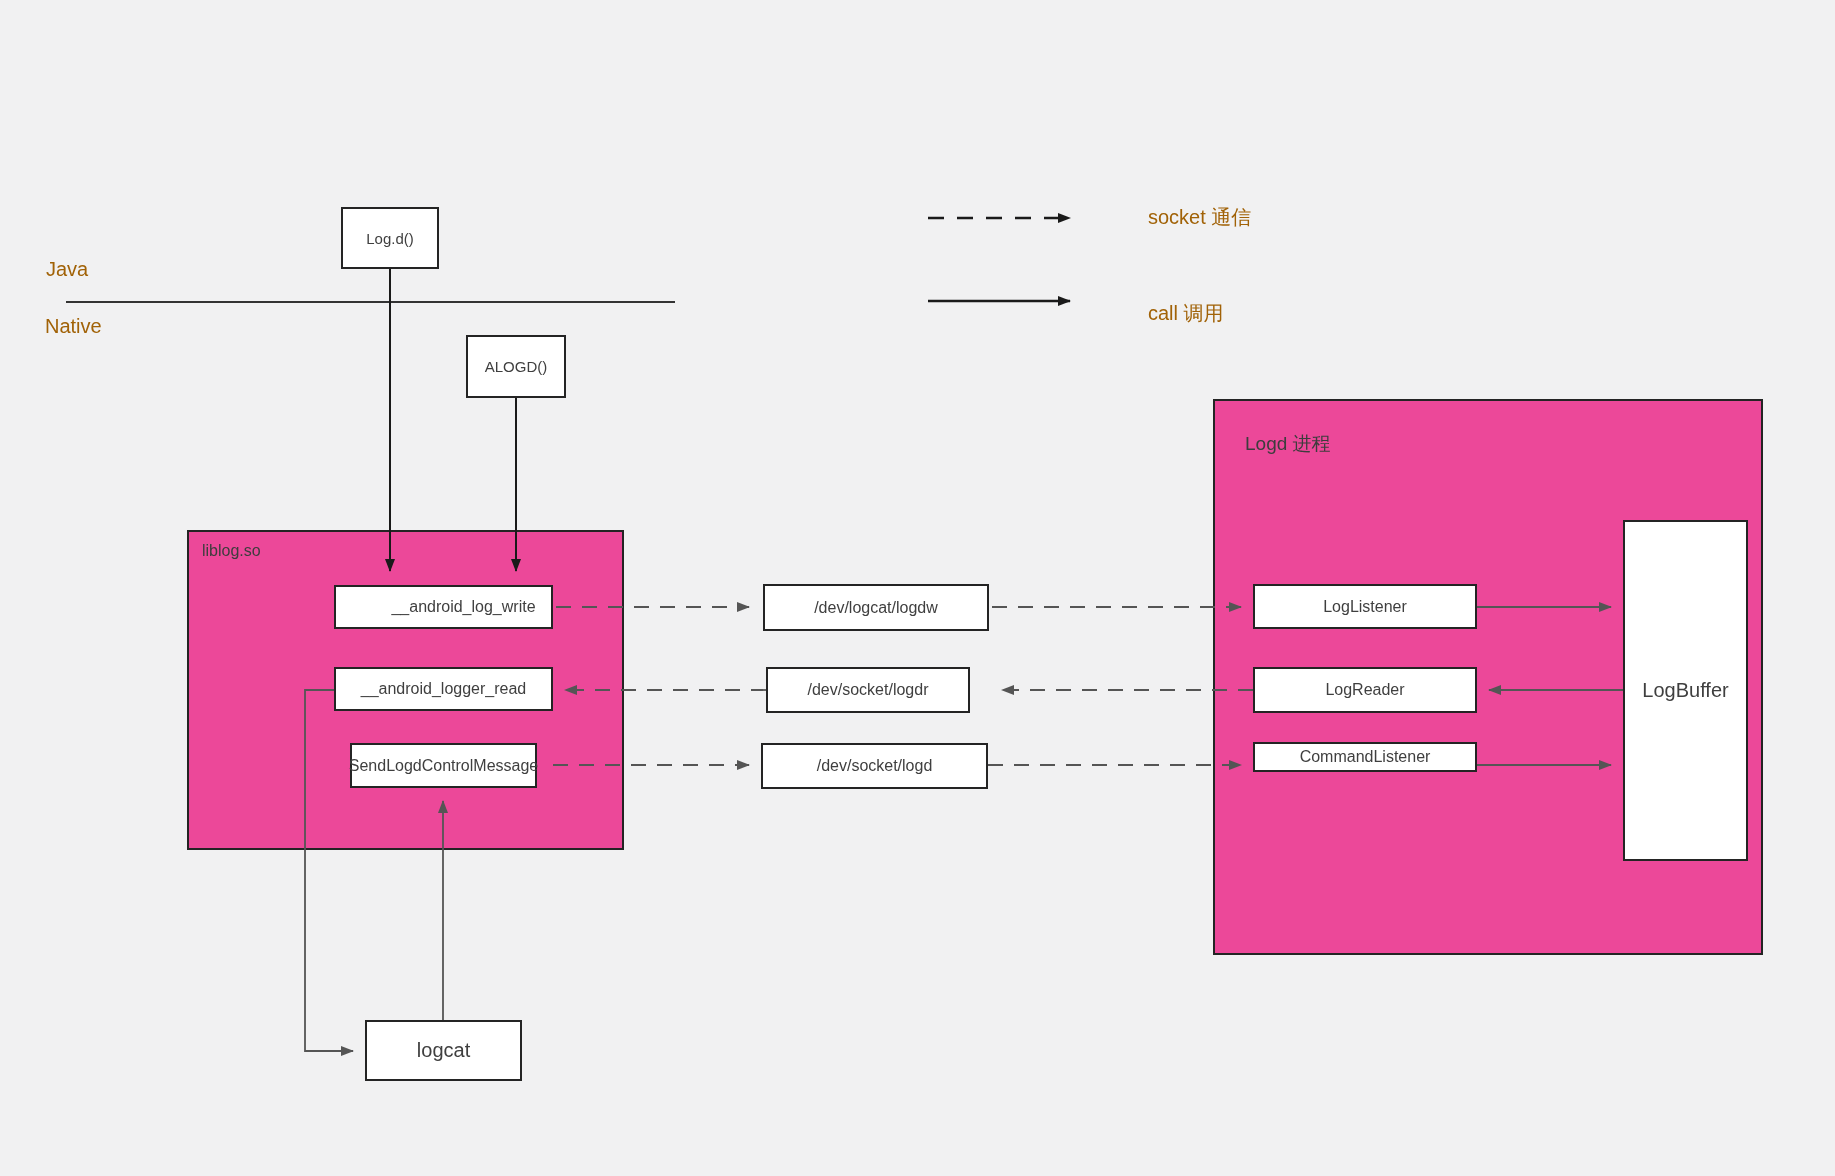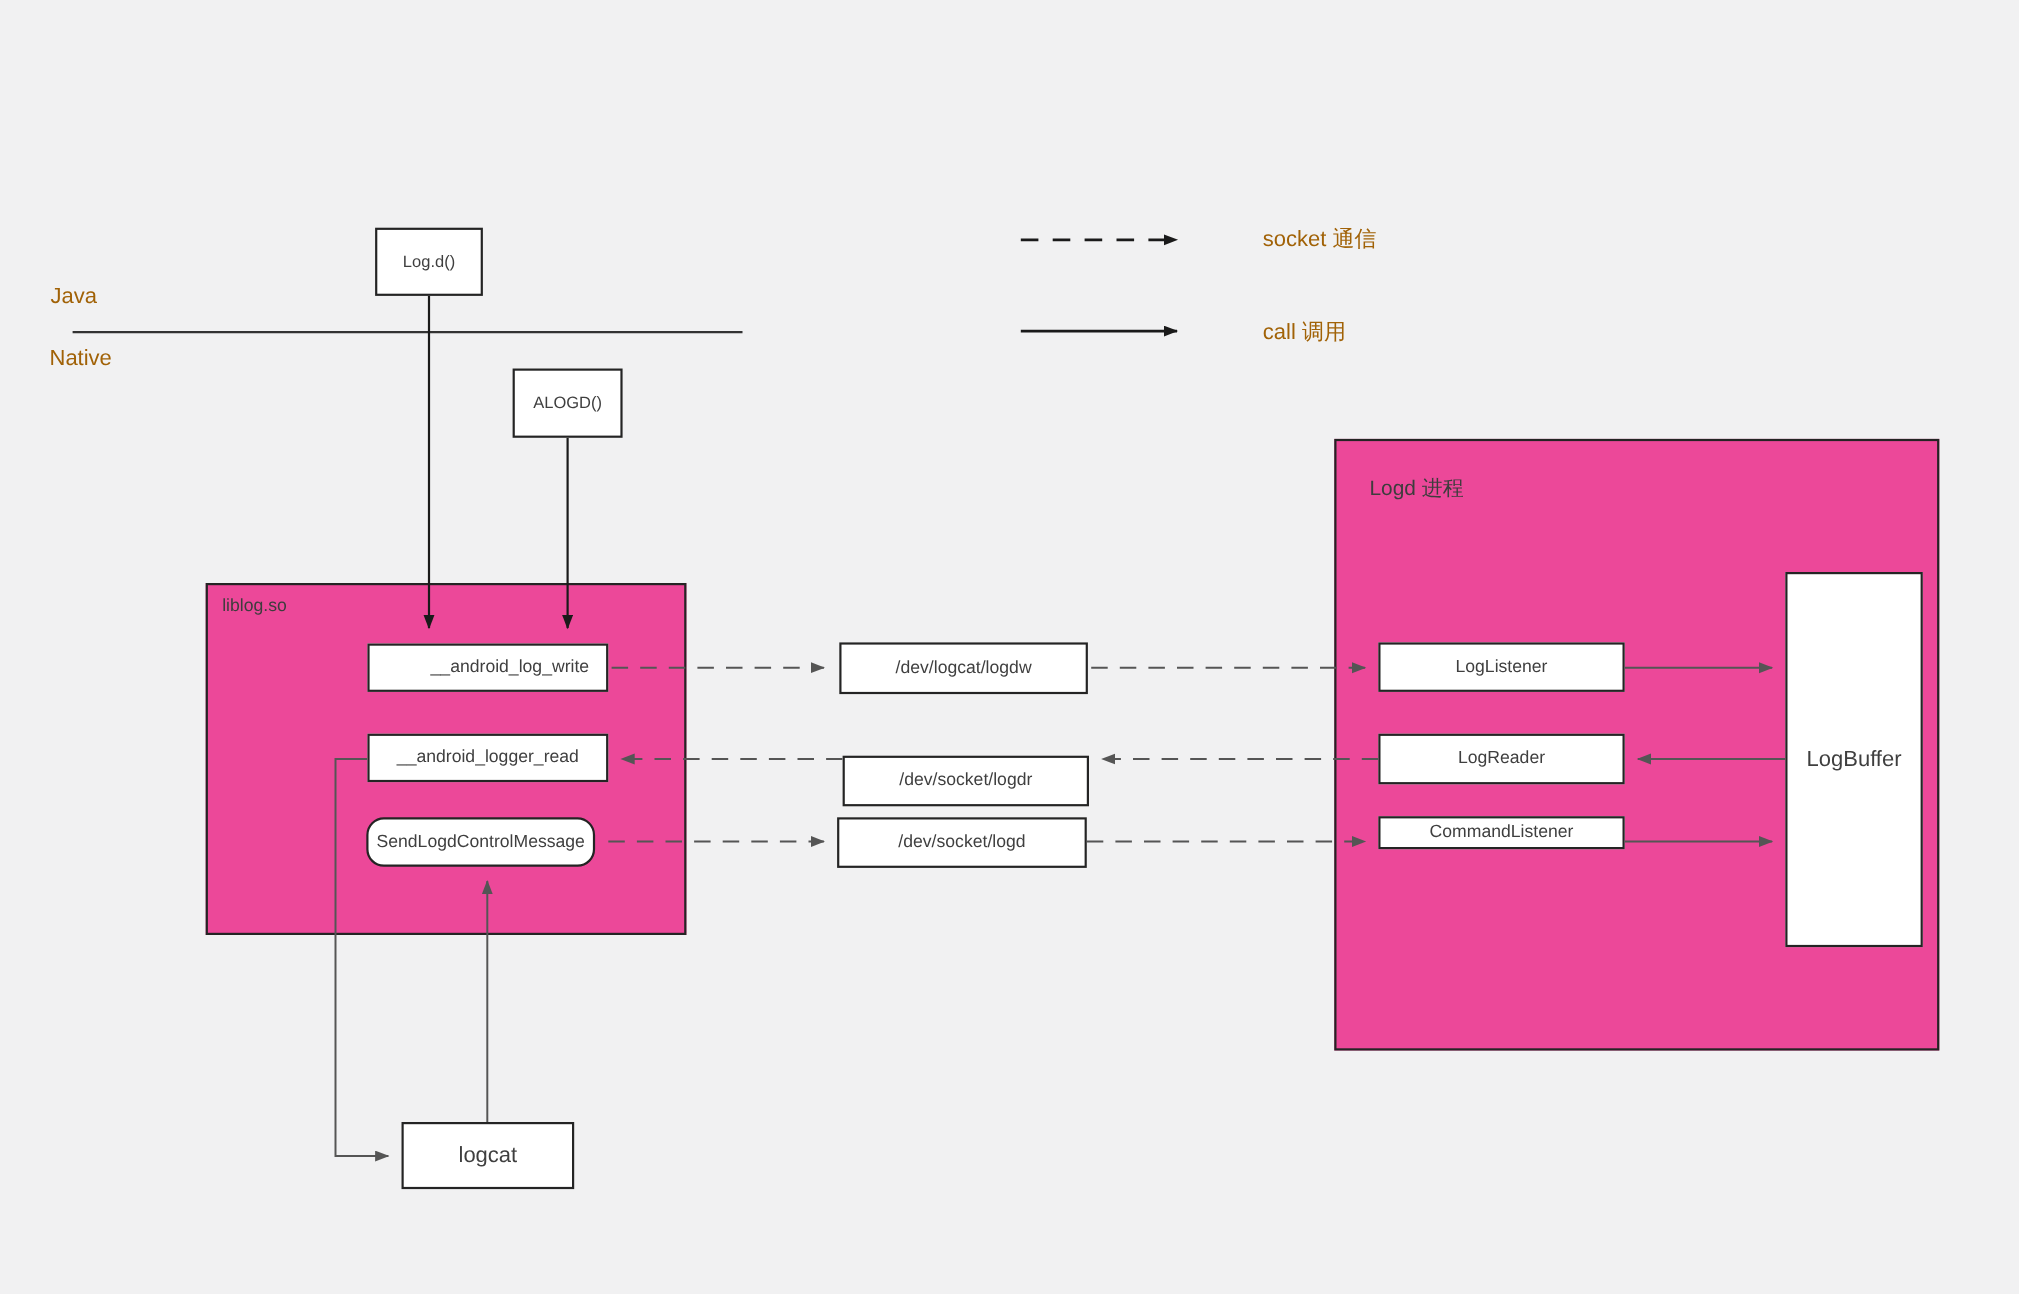--- a/index.html
+++ b/index.html
@@ -53,39 +53,39 @@
   }
   .fs15 { font-size: 15px; }
   .fs16 { font-size: 16px; }
   .fs20 { font-size: 20px; }
 
   
   #node-log-d              { left: 341px;  top: 207px;  width: 98px;  height: 62px; }
   #node-alogd              { left: 466px;  top: 335px;  width: 100px; height: 63px; }
   #node-log-write          { left: 334px;  top: 585px;  width: 219px; height: 44px; padding-left: 40px; }
   #node-logger-read        { left: 334px;  top: 667px;  width: 219px; height: 44px; }
-  #node-send-logd-ctl      { left: 333px;  top: 743px;  width: 208px; height: 45px; border-radius: 16px; }
+  #node-send-logd-ctl      { left: 350px;  top: 743px;  width: 187px; height: 45px; }
   #node-socket-logdw       { left: 763px;  top: 584px;  width: 226px; height: 47px; }
-  #node-socket-logdr       { left: 766px;  top: 667px;  width: 224px; height: 46px; margin-top: 20px; }
+  #node-socket-logdr       { left: 766px;  top: 667px;  width: 204px; height: 46px; }
   #node-socket-logd        { left: 761px;  top: 743px;  width: 227px; height: 46px; }
   #node-log-listener       { left: 1253px; top: 584px;  width: 224px; height: 45px; }
   #node-log-reader         { left: 1253px; top: 667px;  width: 224px; height: 46px; }
   #node-command-listener   { left: 1253px; top: 742px;  width: 224px; height: 30px; }
   #node-log-buffer         { left: 1623px; top: 520px;  width: 125px; height: 341px; }
   #node-logcat             { left: 365px;  top: 1020px; width: 157px; height: 61px; }
 
   #container-liblog        { left: 187px;  top: 530px;  width: 437px; height: 320px; }
   #container-logd          { left: 1213px; top: 399px;  width: 550px; height: 556px; }
   #label-liblog            { left: 13px;   top: 10px;   font-size: 16px; }
   #label-logd              { left: 30px;   top: 30px;   font-size: 19px; }
 
   #label-java              { left: 46px;   top: 258px; }
   #label-native            { left: 45px;   top: 315px; }
   #legend-socket-label     { left: 1148px; top: 204px; }
-  #legend-call-label       { left: 1148px; top: 288px; }
+  #legend-call-label       { left: 1148px; top: 300px; }
 </style>
 </head>
 <body>
 
 <div id="stage">
 
   <div class="container-box" id="container-liblog">
     <div class="container-label" id="label-liblog">liblog.so</div>
   </div>
   <div class="container-box" id="container-logd">

